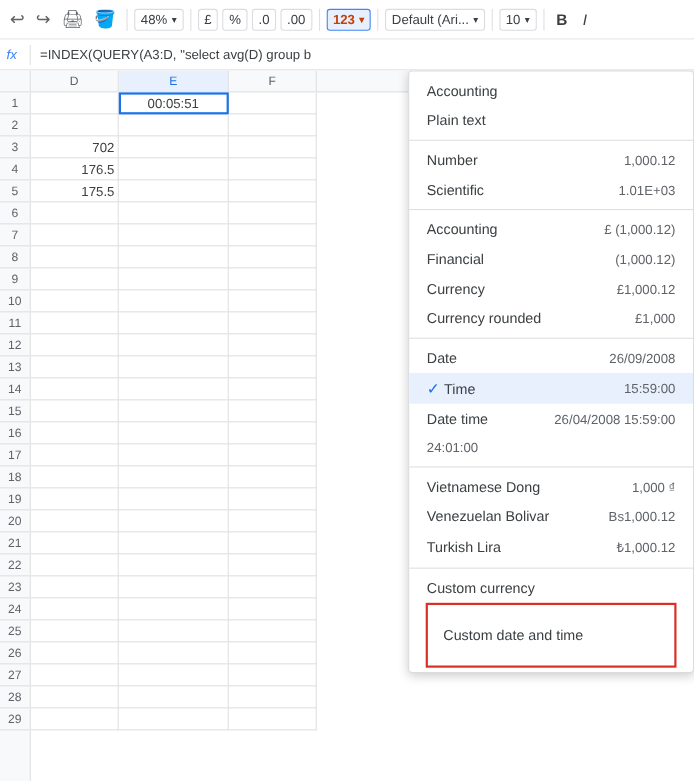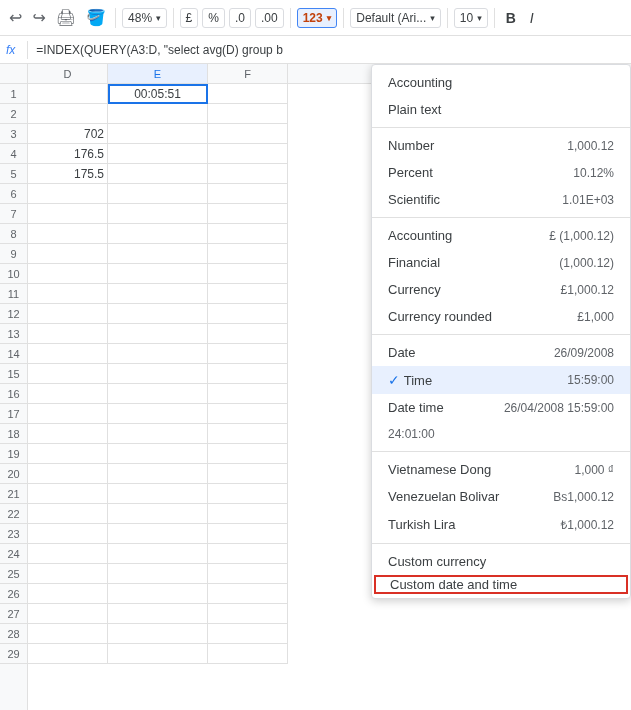--- a/index.html
+++ b/index.html
@@ -100,22 +100,22 @@
     }
     .menu-item {
       display: flex; align-items: center; justify-content: space-between;
       padding: 6px 16px;
       font-size: 13px; color: #3c4043;
       cursor: pointer;
     }
     .menu-item.selected { background: #e8f0fe; }
     .menu-item.highlighted {
       border: 2px solid #d93025;
-      margin: 0 2px;
-      padding: 0 14px;
+      margin: 0 15px;
+      padding: 20px 14px;
       justify-content: flex-end;
     }
     .menu-item .check { color: #1a73e8; margin-right: 4px; font-size: 14px; }
     .menu-item .label { flex: 1; }
     .menu-item .value { color: #5f6368; font-size: 12px; }
     .menu-divider { height: 1px; background: #e0e0e0; margin: 4px 0; }
   </style>
 </head>
 <body>
 
@@ -371,24 +371,20 @@
         </div>
         <div class="menu-item">
           <span class="label">Plain text</span>
         </div>
         <div class="menu-divider"></div>
         <div class="menu-item">
           <span class="label">Number</span>
           <span class="value">1,000.12</span>
         </div>
         <div class="menu-item">
-          <span class="label">Percent</span>
-          <span class="value">10.12%</span>
-        </div>
-        <div class="menu-item">
           <span class="label">Scientific</span>
           <span class="value">1.01E+03</span>
         </div>
         <div class="menu-divider"></div>
         <div class="menu-item">
           <span class="label">Accounting</span>
           <span class="value">£ (1,000.12)</span>
         </div>
         <div class="menu-item">
           <span class="label">Financial</span>

